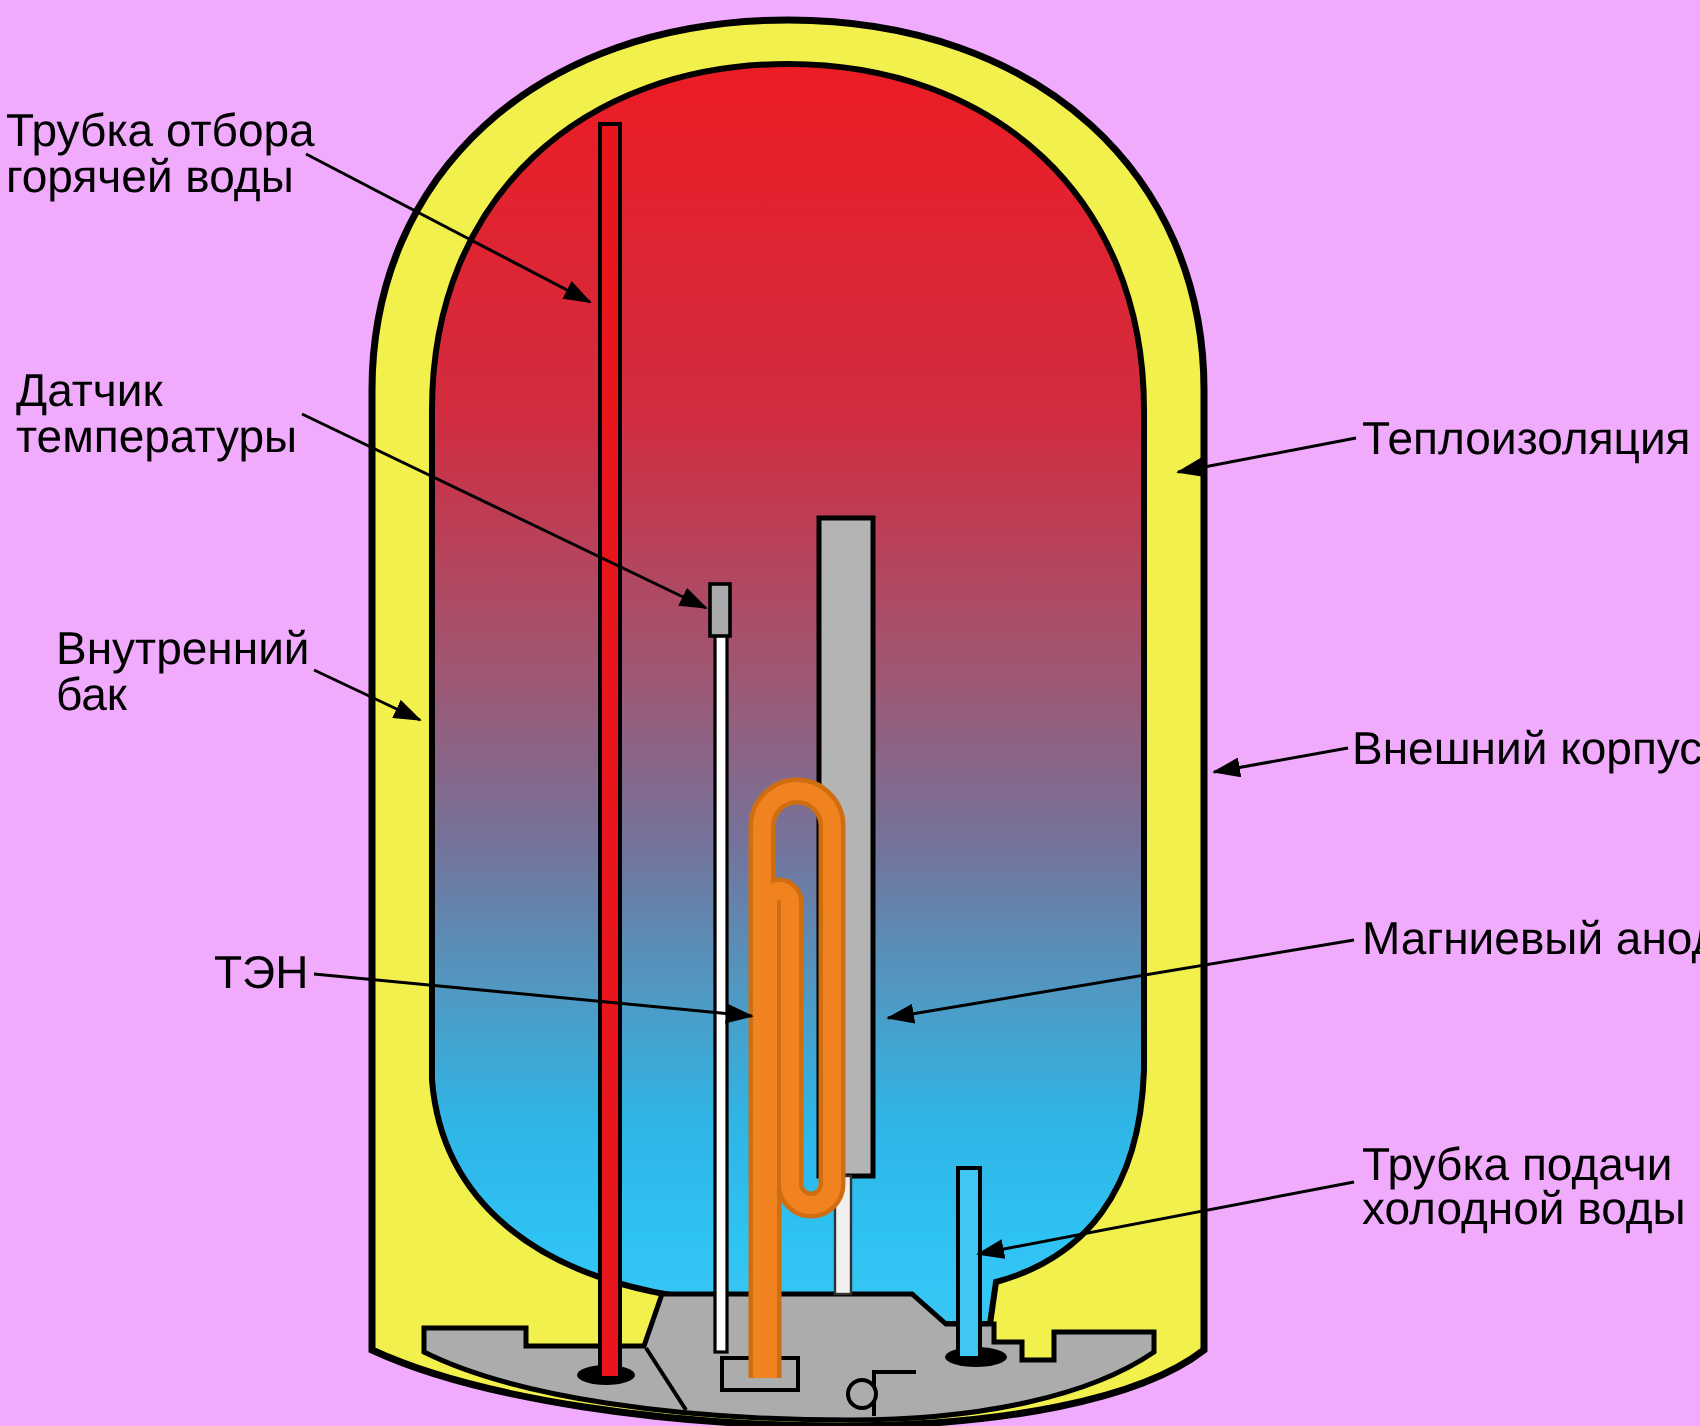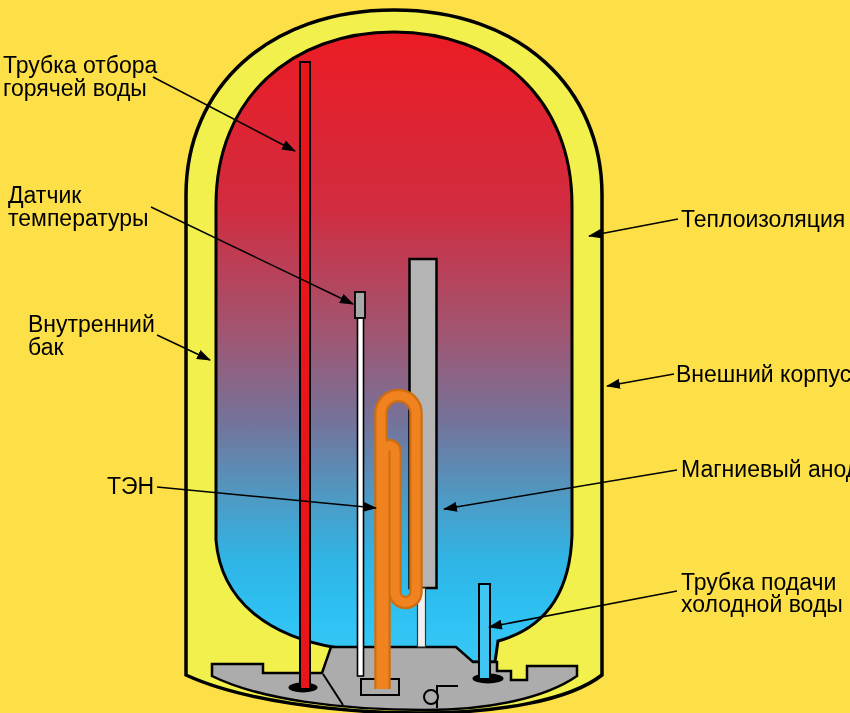--- a/index.html
+++ b/index.html
@@ -4,21 +4,21 @@
 <style>
   html, body {
     margin: 0;
     padding: 0;
     background: #ffffff;
   }
   .stage {
     position: relative;
     width: 850px;
     height: 713px;
-    background: #fde047;
+    background: #f0abfc;
     overflow: hidden;
   }
   svg {
     display: block;
   }
   text {
     font-family: "Liberation Sans", sans-serif;
     font-size: 23px;
     fill: #000000;
   }

